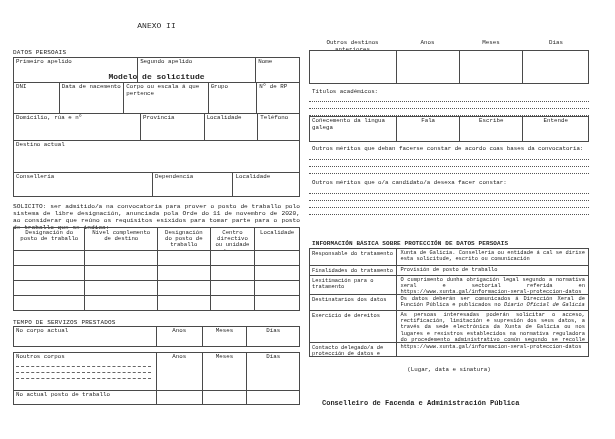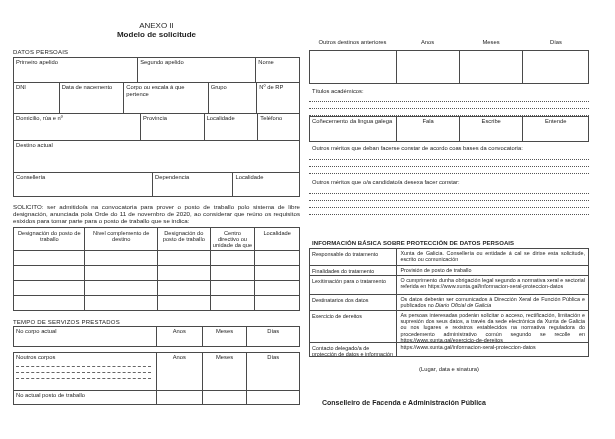--- a/index.html
+++ b/index.html
@@ -1,33 +1,33 @@
 <!DOCTYPE html>
 <html><head>
 <meta charset="utf-8">
 <style>
   * { margin:0; padding:0; box-sizing:border-box; }
   html,body { background:#fff; }
   #page {
     position:relative; width:615px; height:439px; background:#ffffff;
-    font-family:Liberation Sans, sans-serif; color:#1f1f1f;
+    font-family:Liberation Mono, monospace; color:#1f1f1f;
     overflow:hidden;
   }
   .abs { position:absolute; }
   
   .tbl { border:1px solid #4a4a4a; }
   .trow { display:flex; overflow:hidden; }
   .trow + .trow { border-top:1px solid #4a4a4a; }
   .tcell { border-left:1px solid #4a4a4a; padding:1px 2px; overflow:hidden; }
   .tcell:first-child { border-left:none; }
   .lbl { font-size:5.8px; line-height:6.6px; color:#1f1f1f; display:block; }
   .ctr { text-align:center; }
   .title-block { left:13px; top:21px; width:287px; text-align:center; }
   .title-line1 { font-size:8px; line-height:9px; }
-  .title-line2 { font-size:8px; line-height:9px; font-weight:bold; }
+  .title-line2 { font-size:8px; line-height:9px; font-weight:bold;margin-top:42px; }
   .section-label { font-size:6px; letter-spacing:0.2px; }
   #datos-label { left:13px; top:49px; }
   #datos-table { left:13px; top:57px; width:287px; }
   #solicito { left:13px; top:203px; width:287px; font-size:6.2px; line-height:7px; text-align:justify; }
   #postos-table { left:13px; top:227px; width:287px; }
   #postos-table .hdr { font-size:5.7px; line-height:6.2px; display:flex; align-items:flex-start; justify-content:center; text-align:center; padding-top:2px; }
   #tempo-label { left:13px; top:319px; }
   #tempo-box1 { left:13px; top:326px; width:287px; }
   #tempo-box2 { left:13px; top:352px; width:287px; }
   .dash-line { height:5px; border-bottom:1px dashed #666; width:135px; margin-top:1px; }

